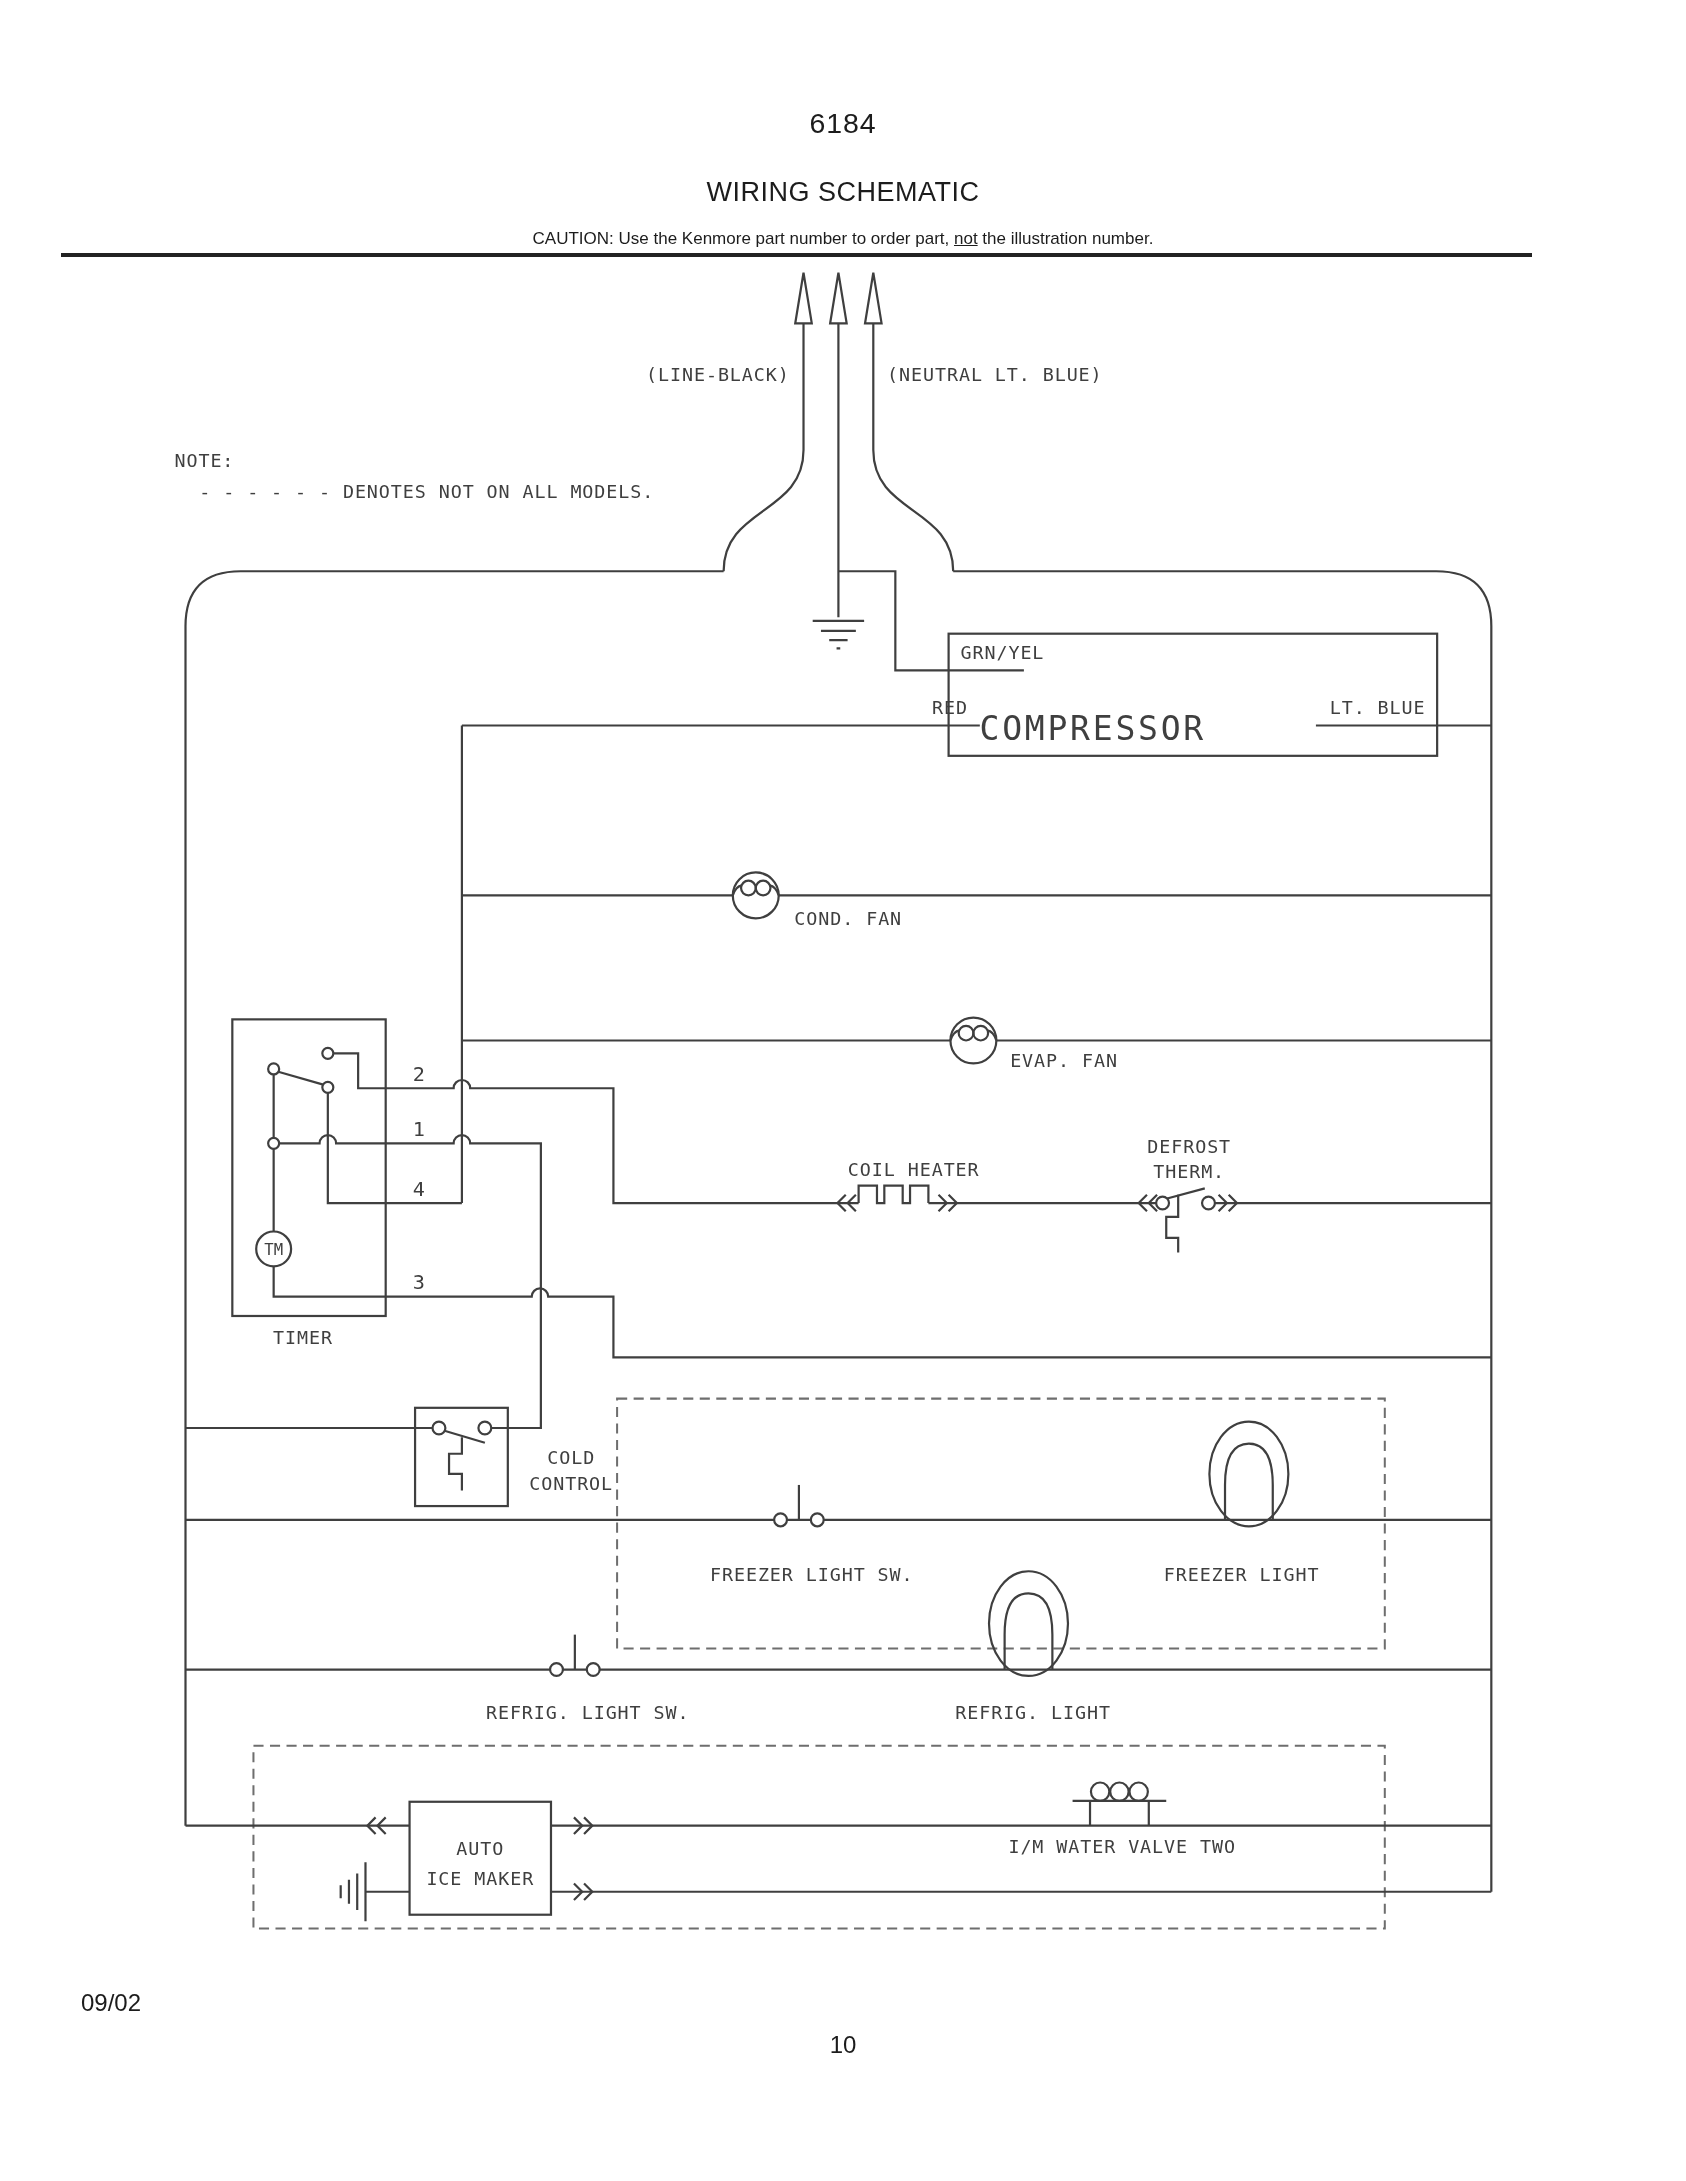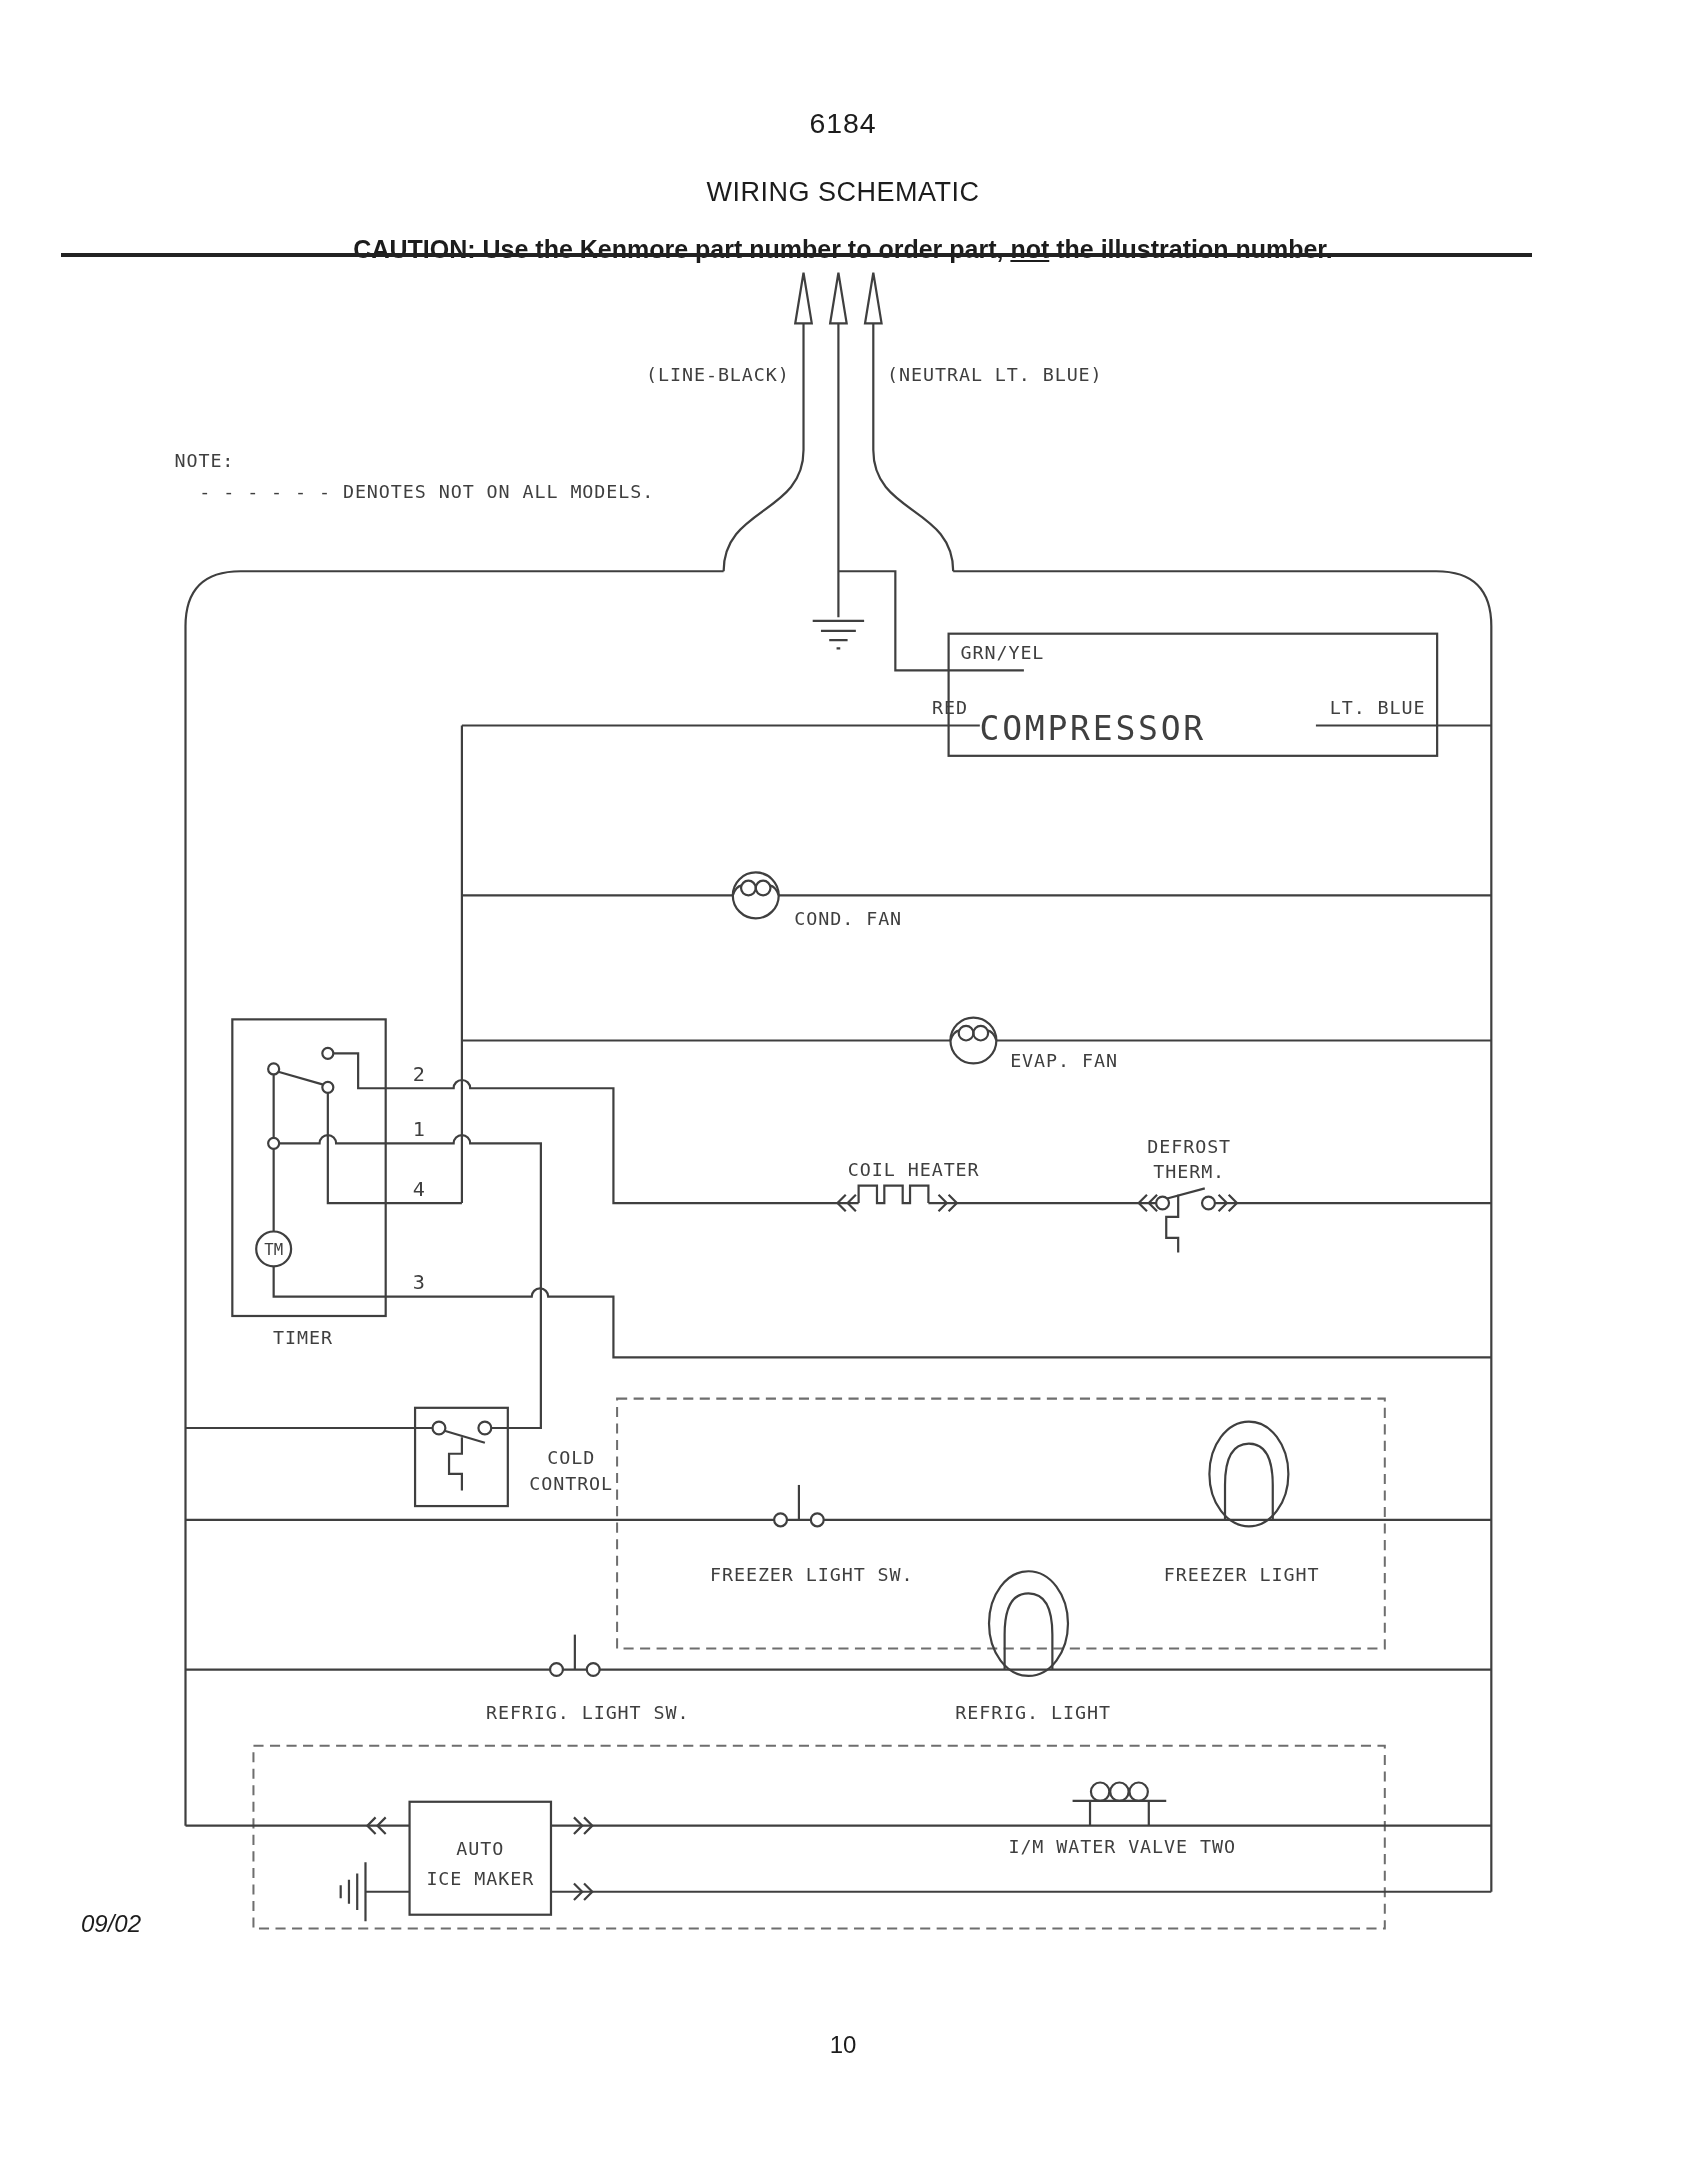--- a/index.html
+++ b/index.html
@@ -1,25 +1,25 @@
 <!DOCTYPE html>
 <html style="font-size:14.7px"><head>
 <meta charset="utf-8">
 <style>
   html,body{margin:0;padding:0;background:#fff;}
   body{width:1686px;height:2182px;position:relative;font-family:"Liberation Sans",sans-serif;color:#1c1c1c;}
   .hdr{position:absolute;left:0;width:1686px;text-align:center;margin-top:21px;}
   #part-number{top:86px;font-size:28.5px;letter-spacing:0.9px;}
   #doc-title{top:156px;font-size:27px;letter-spacing:0.5px;}
-  #caution-line{top:214px;font-size:25px;font-weight:bold;}
+  #caution-line{top:208px;font-size:17px;}
   #caution-line .u{text-decoration:underline;}
   #rule{position:absolute;top:253px;left:61px;width:1471px;height:3.7px;background:#222;}
   #diagram-svg{position:absolute;left:0;top:0;}
   .ftr{position:absolute;font-size:24px;}
-  #footer-date{left:81px;top:1910px;font-style:italic;}
+  #footer-date{left:81px;top:1989px;}
   #footer-page{left:0;top:2031px;width:1686px;text-align:center;}
   svg text{font-family:"DejaVu Sans Mono","Liberation Mono",monospace;fill:#3f3f3f;}
   .lbl{font-size:20px;letter-spacing:1px;}
   .term{font-size:22px;}
   .big{font-size:36px;letter-spacing:3px;}
   .tm{font-size:17px;}
   .w{stroke:#3f3f3f;stroke-width:2.4;fill:none;}
   .wc{stroke:#3f3f3f;stroke-width:2.4;fill:#fff;}
   .dash{stroke:#6e6e6e;stroke-width:2.2;fill:none;stroke-dasharray:11 7;}
 </style>

